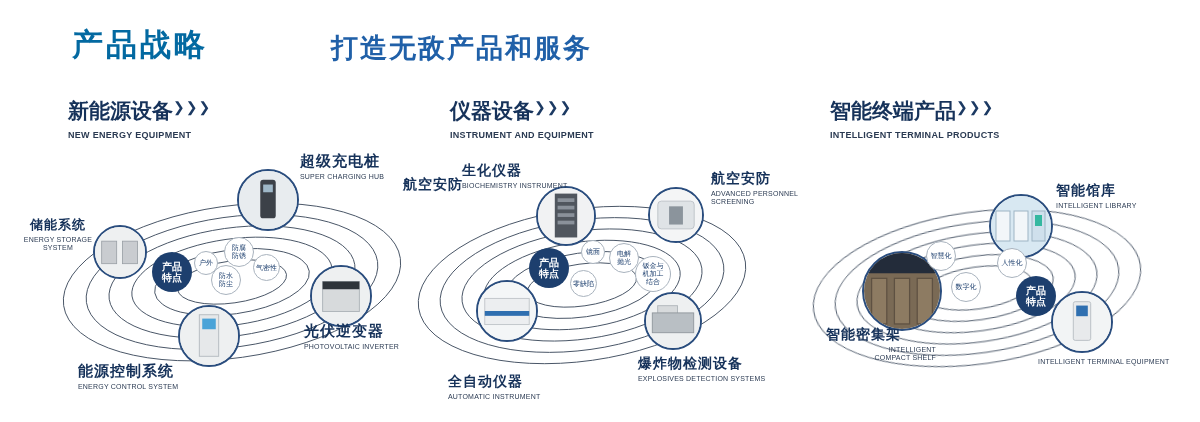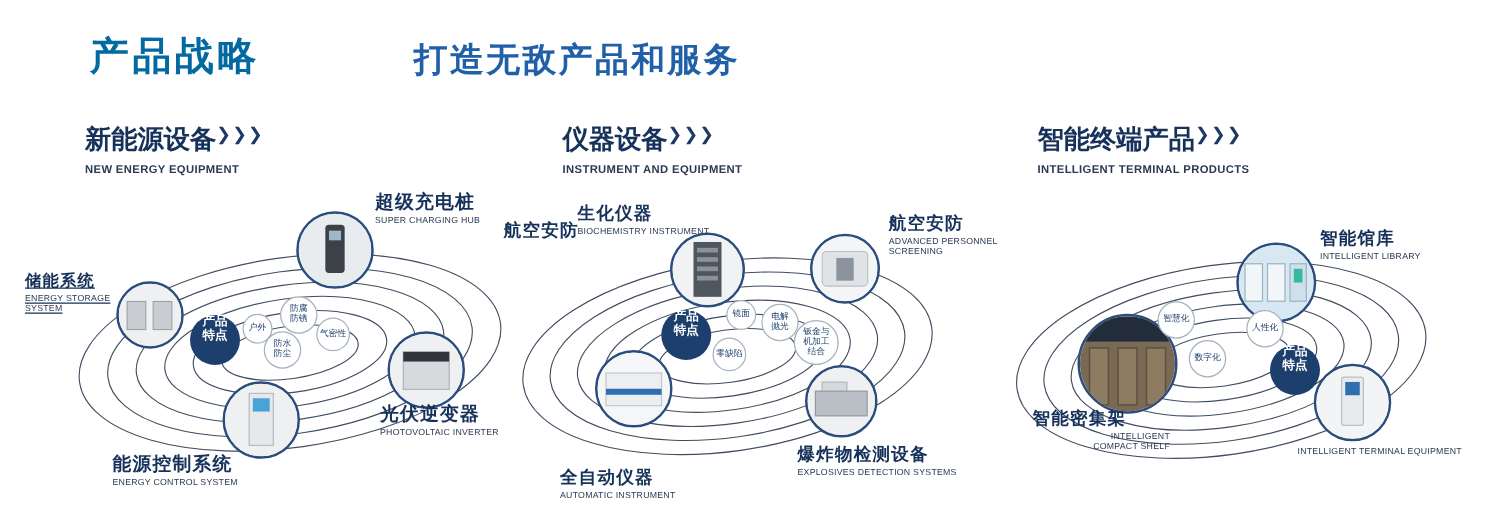--- a/index.html
+++ b/index.html
@@ -23,36 +23,36 @@
   
   .orbits{position:absolute;left:0;top:0;pointer-events:none;}
 
   
   .node{position:absolute;border-radius:50%;border:2px solid #2a4d7e;overflow:hidden;
         background:#f2f4f5;box-sizing:border-box;}
   .node svg{display:block;width:100%;height:100%;}
 
   
   .badge{position:absolute;width:40px;height:40px;border-radius:50%;background:#1d3f6e;color:#ffffff;
-         display:flex;align-items:flex-start;justify-content:center;text-align:center;font-weight:bold;}
+         display:flex;align-items:center;justify-content:center;text-align:center;font-weight:bold;}
   .badge span{display:block;width:22px;font-size:10px;line-height:11px;}
 
   
   .bubble{position:absolute;border-radius:50%;background:#ffffff;border:1px solid #a8b2bd;
           color:#1d3f6e;display:flex;align-items:center;justify-content:center;text-align:center;
           box-sizing:border-box;}
   .bubble span{display:block;font-size:7px;line-height:8px;}
 
   
   .plabel{position:absolute;}
   .plabel .cn{font-weight:bold;color:#16325a;font-size:14px;letter-spacing:1px;}
   .plabel .cn.big{font-size:15px;}
   .plabel .cn.small{font-size:13px;}
   .plabel .en{font-size:7px;color:#2a3a52;margin-top:2px;letter-spacing:.2px;line-height:8px;}
-  .t-center{text-align:left;text-decoration:underline;}
+  .t-center{text-align:center;}
 </style>
 </head>
 <body>
 
 <div class="canvas">
 
   <div class="hdr-title">产品战略</div>
   <div class="hdr-tagline">打造无敌产品和服务</div>
 
   <div class="sec" style="left:68px;top:97px;">
@@ -159,21 +159,21 @@
     <div class="en">ENERGY STORAGE SYSTEM</div>
   </div>
   <div class="plabel" style="left:300px;top:152px;width:130px;">
     <div class="cn big">超级充电桩</div>
     <div class="en">SUPER CHARGING HUB</div>
   </div>
   <div class="plabel" style="left:304px;top:322px;width:130px;">
     <div class="cn big">光伏逆变器</div>
     <div class="en">PHOTOVOLTAIC INVERTER</div>
   </div>
-  <div class="plabel" style="left:90px;top:362px;width:140px;">
+  <div class="plabel" style="left:78px;top:362px;width:140px;">
     <div class="cn big">能源控制系统</div>
     <div class="en">ENERGY CONTROL SYSTEM</div>
   </div>
 
   <div class="node" style="left:536px;top:186px;width:60px;height:60px;">
     <svg viewBox="0 0 60 60">
       <rect width="60" height="60" fill="#f1f2f3"></rect>
       <rect x="18" y="6" width="24" height="47" fill="#50565e"></rect>
       <rect x="21" y="11" width="18" height="4" fill="#8a919a"></rect>
       <rect x="21" y="19" width="18" height="4" fill="#8a919a"></rect>

